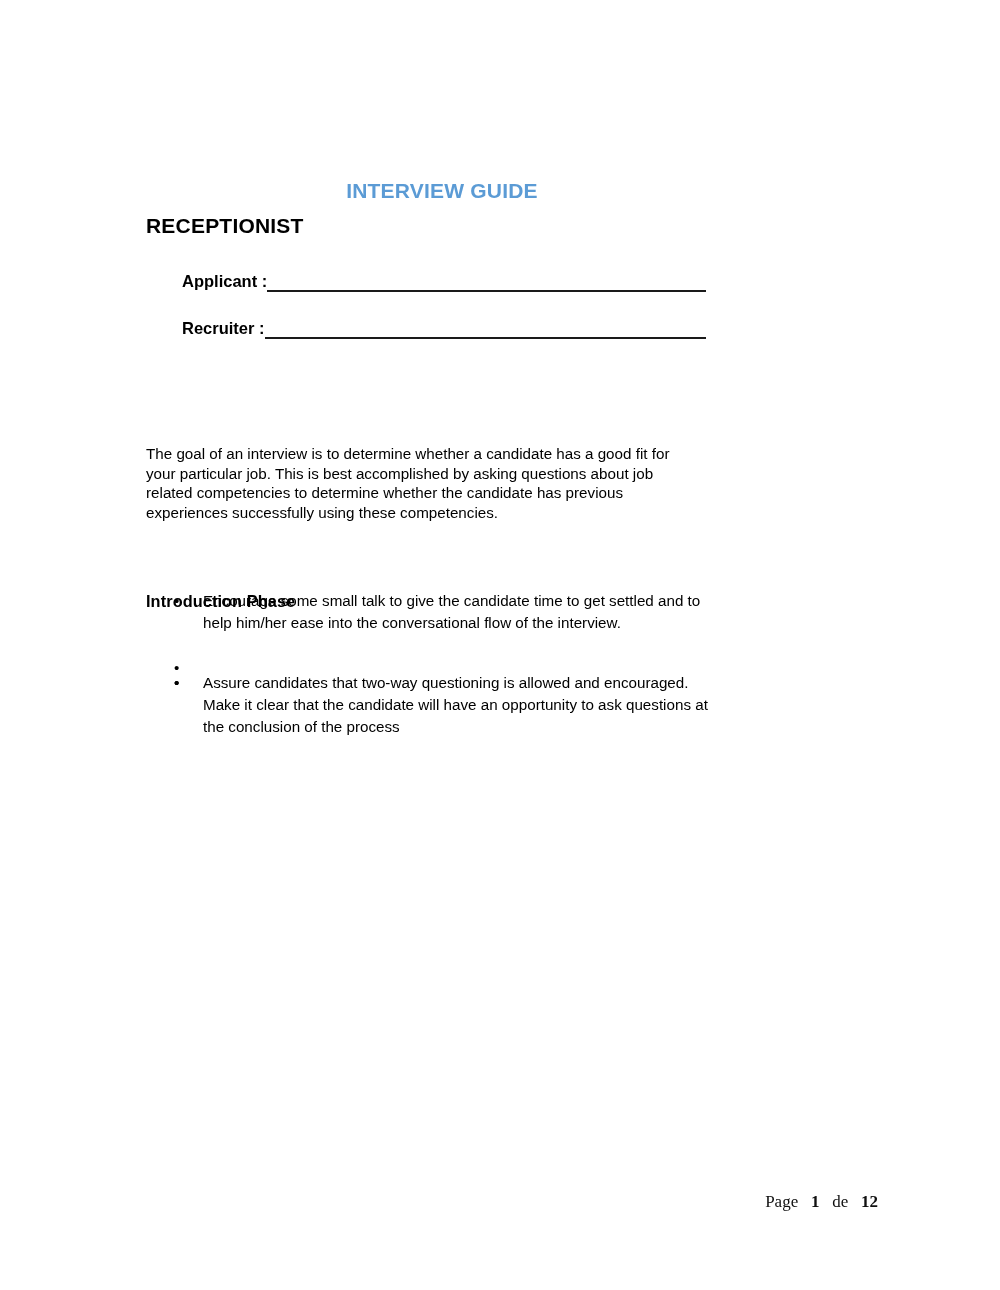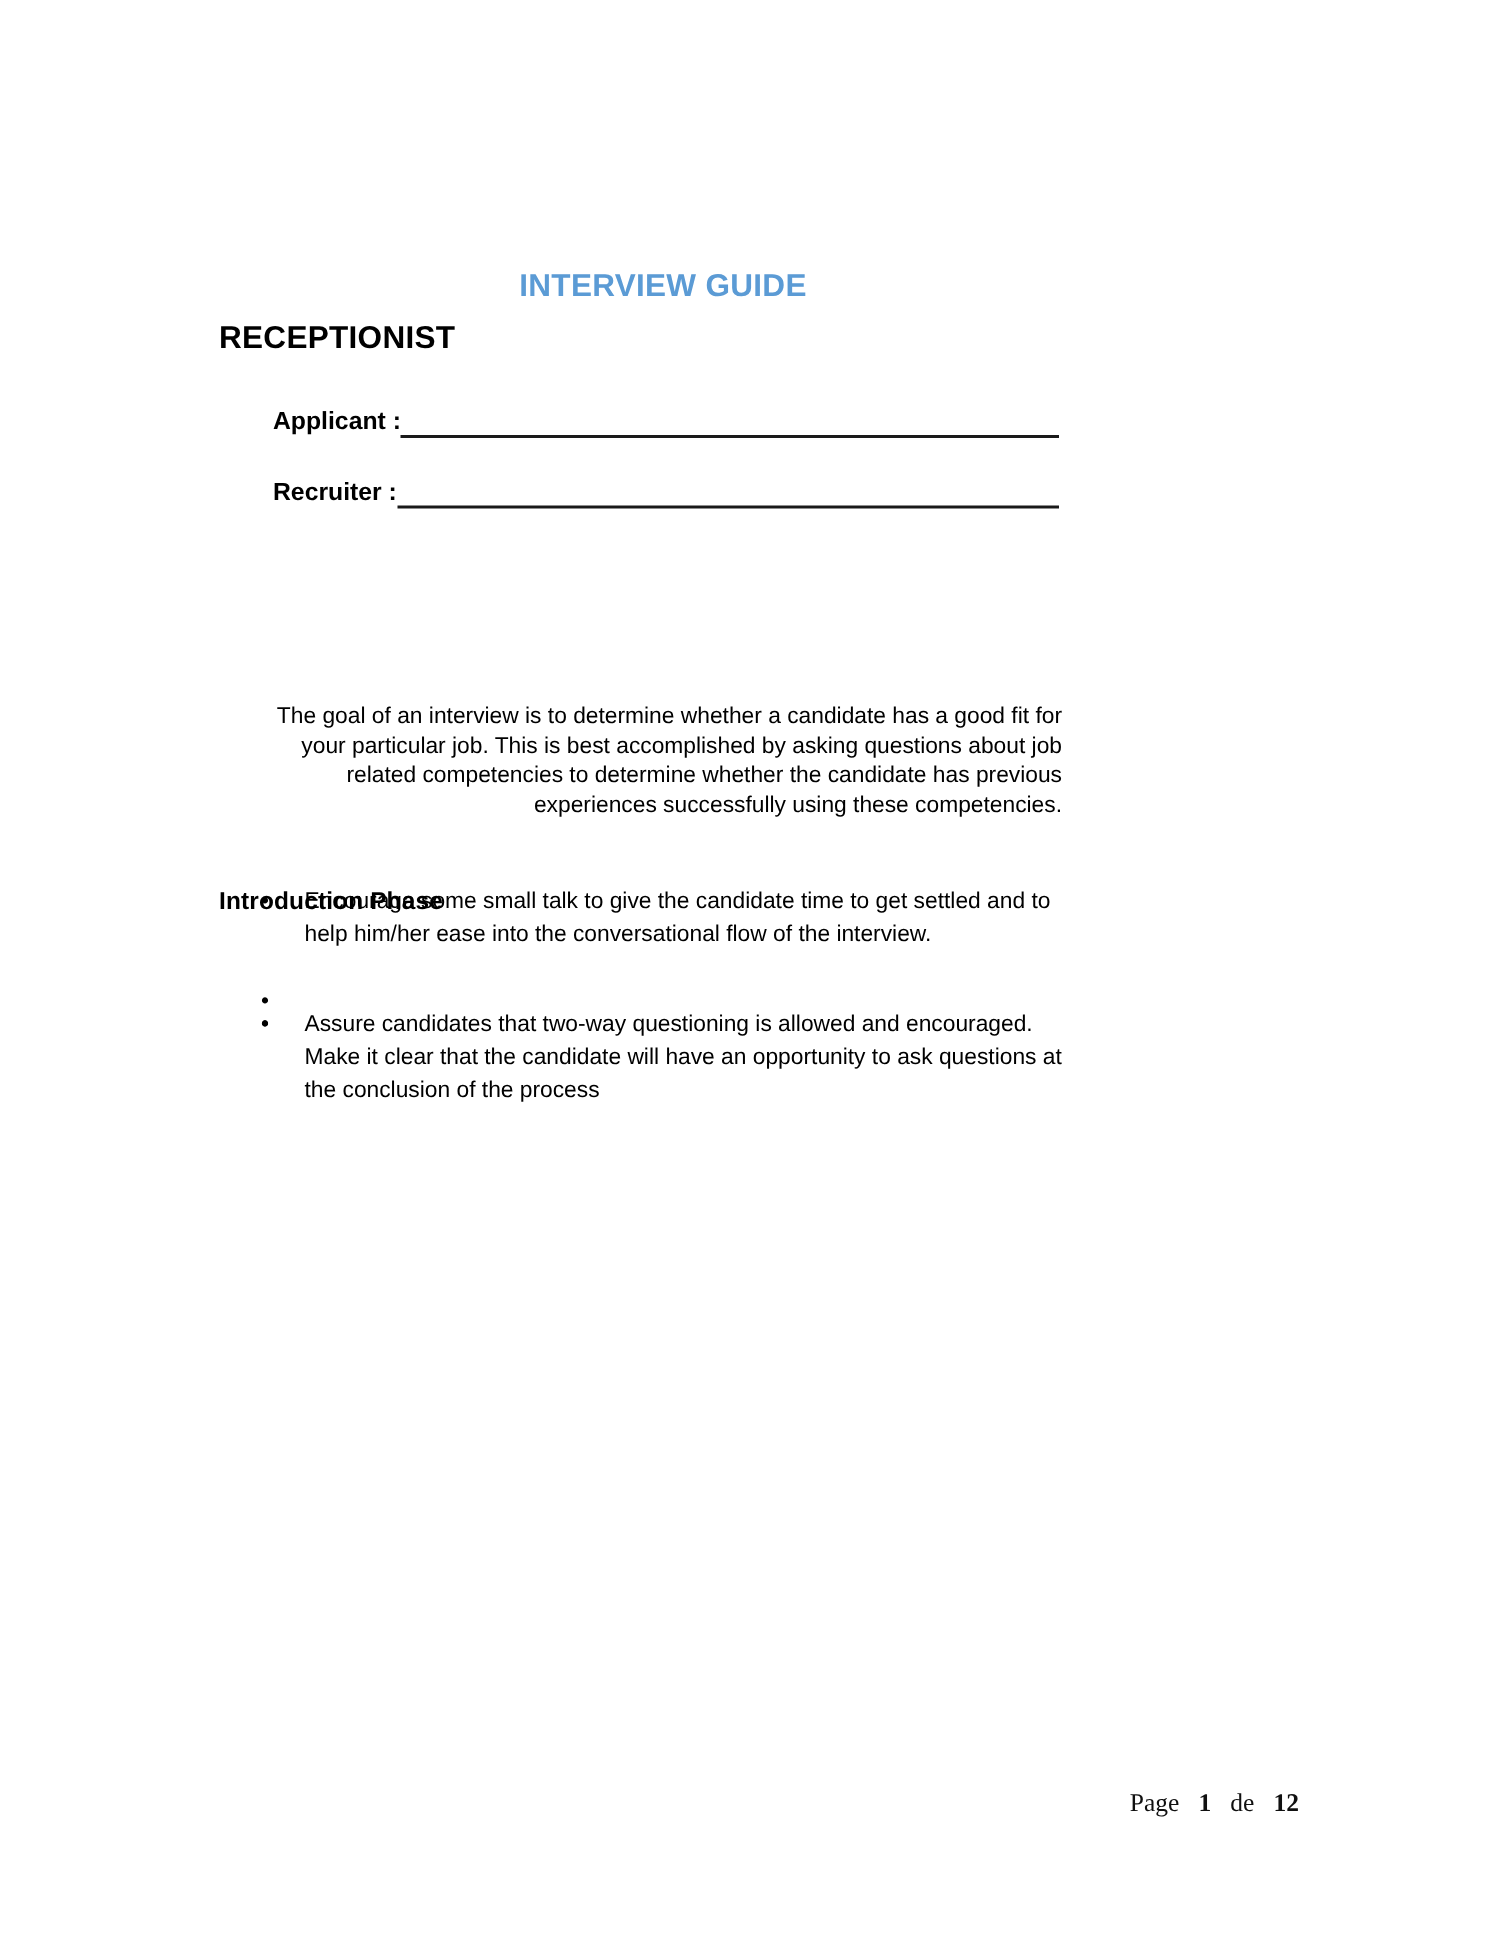--- a/index.html
+++ b/index.html
@@ -82,26 +82,25 @@
     top: 1px;
   }
   .field-row.date .field-rule {
     margin-left: 10px;
   }
 
   
   .intro-para {
     position: absolute;
     left: 0;
-    top: 453px;
+    top: 429px;
     width: 552px;
     font-size: 15.2px;
     line-height: 19.5px;
-    text-align: right;
-    margin-left: 10px;
+    text-align: left;
   }
 
   
   .section-heading {
     position: absolute;
     left: 0;
     top: 567px;
     font-size: 16.3px;
     font-weight: bold;
     letter-spacing: 0.1px;
@@ -127,21 +126,21 @@
     top: 0;
     font-size: 15.2px;
     line-height: 22px;
   }
   .bullet-item.gap-sm { margin-top: 23px; }
   .bullet-item.gap-lg { margin-top: 38px; }
 
   
   .footer {
     position: absolute;
-    right: 134px;
+    right: 122px;
     top: 1192px;
     font-family: "Liberation Serif", serif;
     font-size: 17px;
     color: #101010;
     white-space: nowrap;
   }
   .footer .num { font-weight: bold; }
   .footer .sep { font-weight: normal; }
 </style>
 </head>

